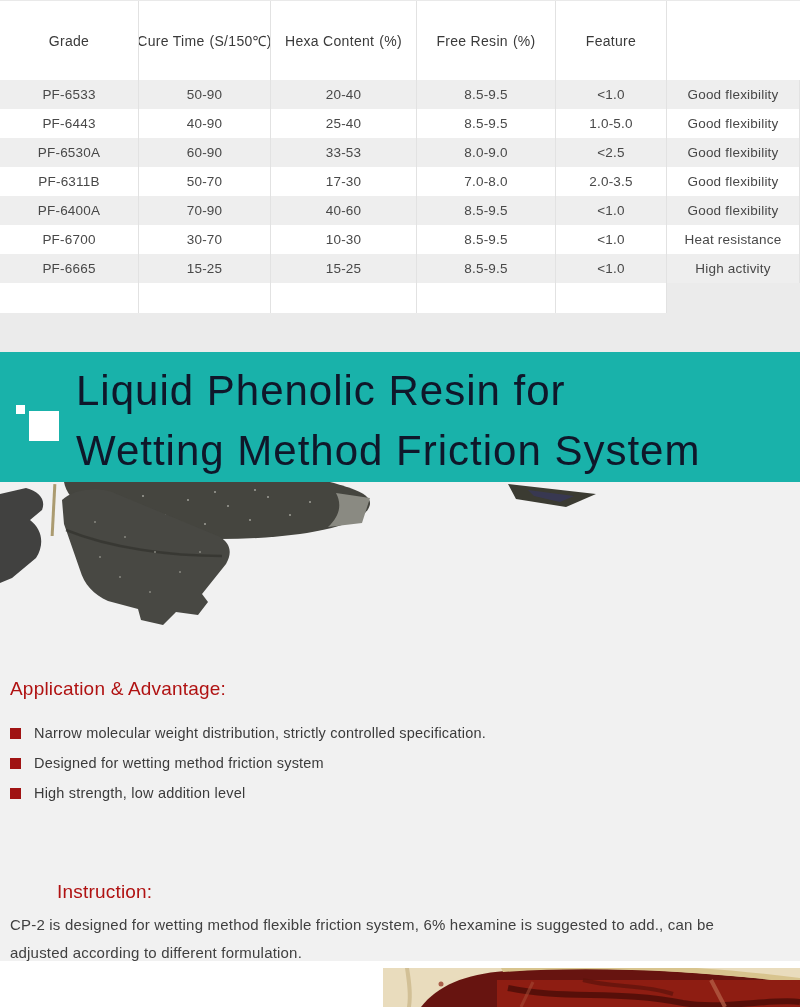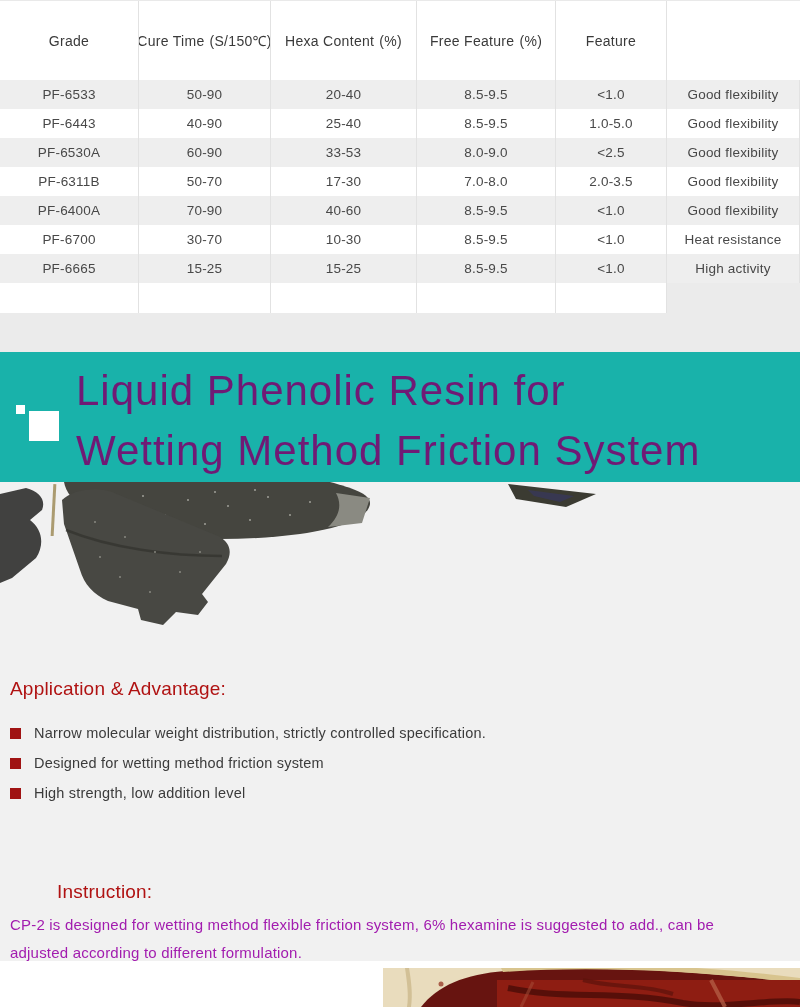--- a/index.html
+++ b/index.html
@@ -25,21 +25,21 @@
   .empty-row .cell { height:31px; background:#ffffff; }
   .empty-row .cell:last-child { background:#ebebeb; border-right:none; }
 
   
   .gray-band { position:absolute; left:0; top:313px; width:800px; height:39px; background:#ebebeb; }
 
   
   .banner { position:absolute; left:0; top:352px; width:800px; height:139px; background:#19b2aa; }
   .banner h1 {
     margin:0; padding:9px 0 0 76px;
-    font-size:42px; font-weight:400; line-height:60px; letter-spacing:1px; color:#701a75;
+    font-size:42px; font-weight:400; line-height:60px; letter-spacing:1px; color:#0f172a;
   }
   .sq { position:absolute; background:#ffffff; }
   .sq-small { left:16px; top:53px; width:9px; height:9px; }
   .sq-big  { left:29px; top:59px; width:30px; height:30px; }
 
   
   .lower { position:absolute; left:0; top:482px; width:800px; height:479px; background:#f1f1f1; }
   .pads-photo { position:absolute; left:0; top:0; width:800px; height:175px; }
 
   .app-heading, .inst-heading {
@@ -51,21 +51,21 @@
 
   .bullets { position:absolute; left:10px; top:727px; margin:0; padding:0; list-style:none; }
   .bullets { top:727px; }
   .lower .bullets { top:236px; }
   .bullets li { display:flex; align-items:center; height:30px; }
   .bullet-marker { width:11px; height:11px; background:#a01313; margin-right:13px; flex:none; }
   .bullet-text { font-size:14.5px; color:#3b3b3b; letter-spacing:.2px; }
 
   .inst-body {
     position:absolute; left:10px; top:429px; width:712px; margin:0;
-    font-size:15px; line-height:28px; color:#a21caf; letter-spacing:.2px;
+    font-size:15px; line-height:28px; color:#404040; letter-spacing:.2px;
   }
 
   
   .bottom-strip { position:absolute; left:0; top:970px; width:800px; height:37px; background:#ffffff; }
   .resin-photo { position:absolute; left:383px; top:968px; width:417px; height:39px; }
 </style>
 </head>
 <body>
 
 <div class="page">
@@ -77,21 +77,21 @@
         </div>
         <div class="cell hcell">
           <span>Cure Time</span>
           <span class="unit">(S/150℃)</span>
         </div>
         <div class="cell hcell">
           <span>Hexa Content</span>
           <span class="unit">(%)</span>
         </div>
         <div class="cell hcell">
-          <span>Free Feature</span>
+          <span>Free Resin</span>
           <span class="unit">(%)</span>
         </div>
         <div class="cell hcell">
           <span>Feature</span>
         </div>
       </div>
     <div class="tbody">
         <div class="trow">
           <div class="cell dcell">PF-6533</div>
           <div class="cell dcell">50-90</div>

